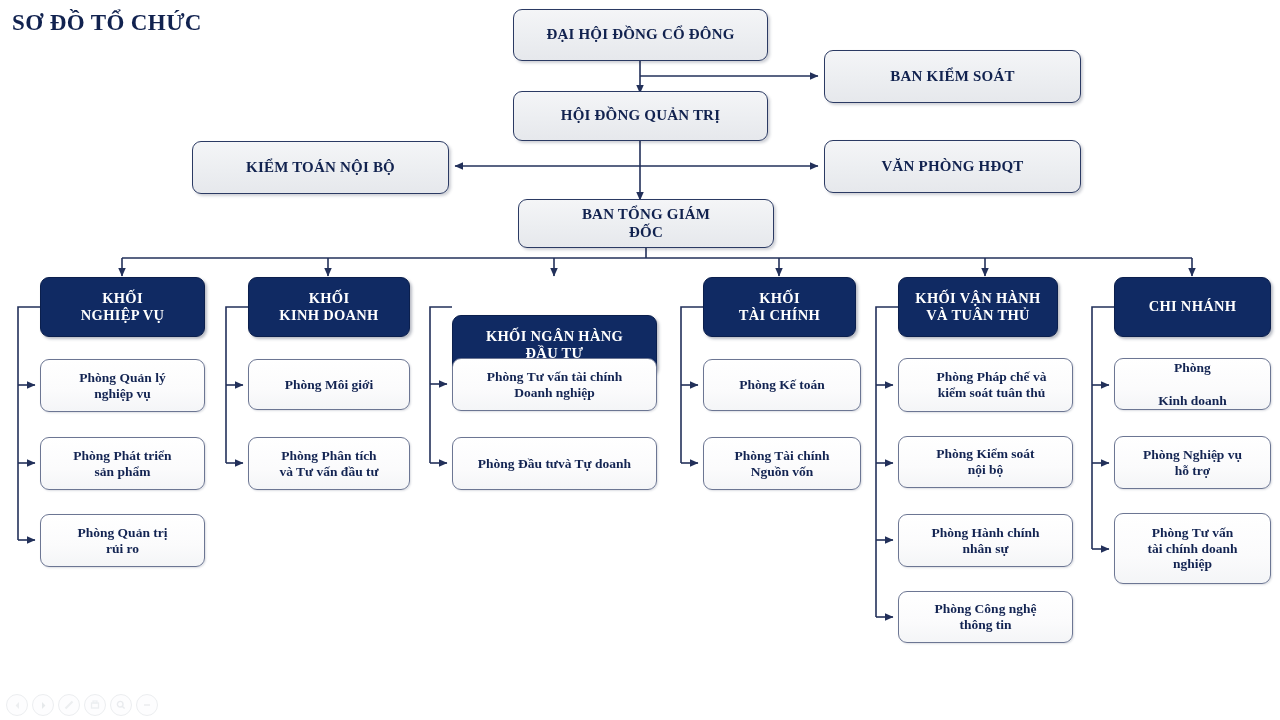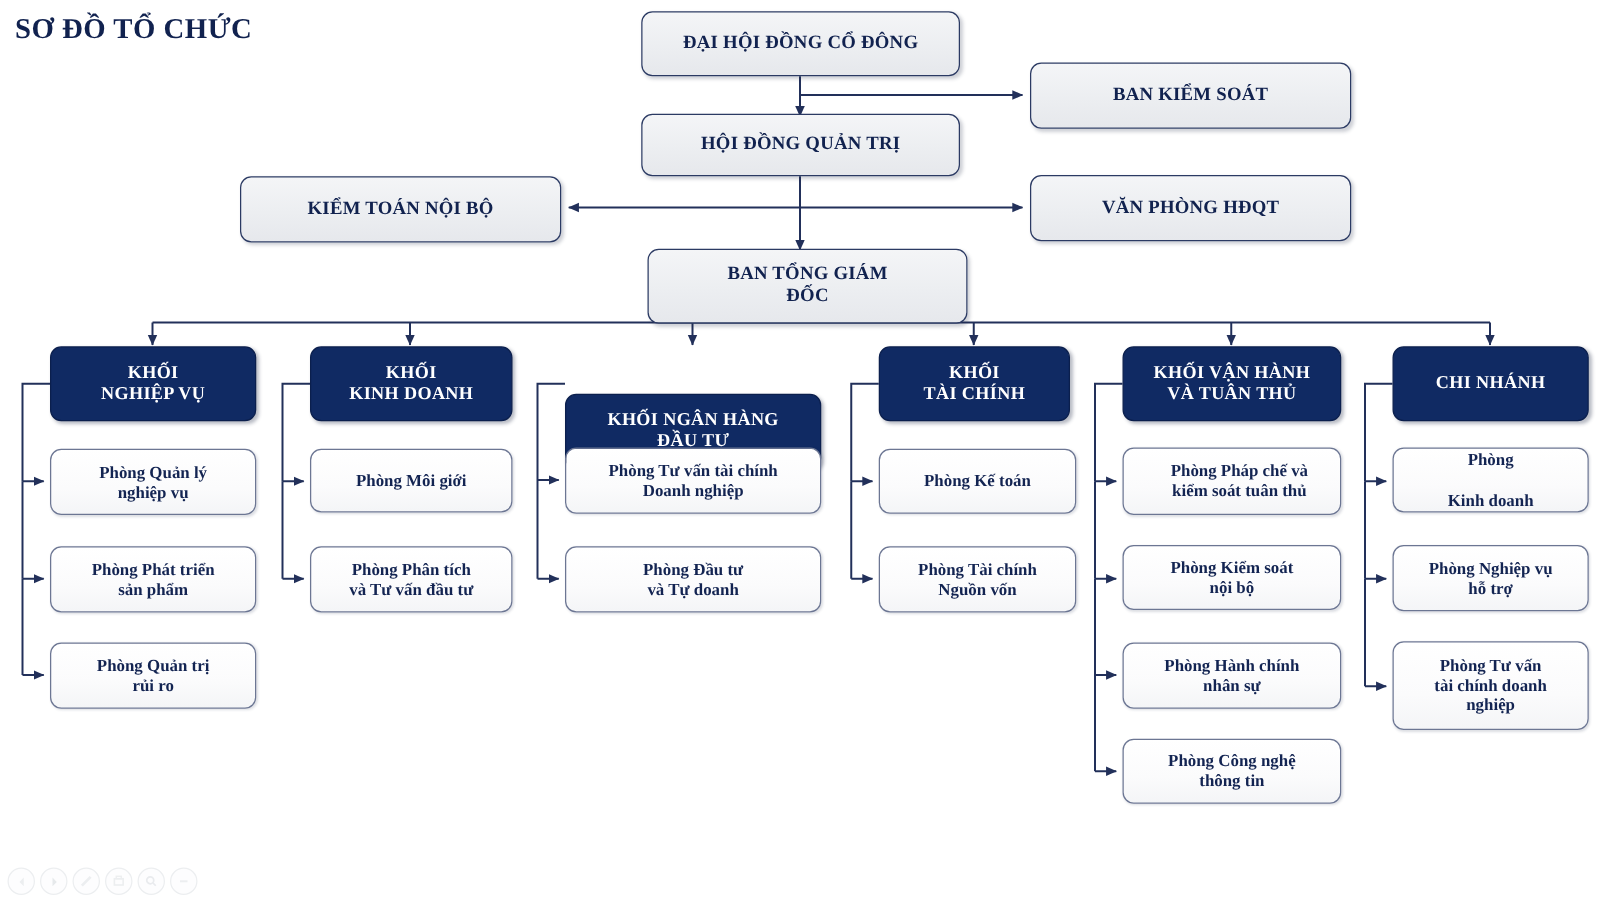--- a/index.html
+++ b/index.html
@@ -194,21 +194,21 @@
   </div>
 
   <div class="node top" style="left:192px; top:141px; width:257px; height:53px;">
     <span>KIỂM TOÁN NỘI BỘ</span>
   </div>
 
   <div class="node top" style="left:824px; top:140px; width:257px; height:53px;">
     <span>VĂN PHÒNG HĐQT</span>
   </div>
 
-  <div class="node top" style="left:518px; top:199px; width:256px; height:60px; flex-direction:column;">
+  <div class="node top" style="left:518px; top:199px; width:256px; height:49px; flex-direction:column;">
     <span>BAN TỔNG GIÁM</span>
     <span>ĐỐC</span>
   </div>
 
   <div id="divisions-layer">
       <div class="node division" style="left: 40px; top: 277px; width: 165px; height: 60px; flex-direction: column;">
         <span>KHỐI</span>
         <span>NGHIỆP VỤ</span>
       </div>
       <div class="node dept" style="left: 40px; top: 359px; width: 165px; height: 53px; flex-direction: column;">
@@ -235,36 +235,36 @@
         <span>và Tư vấn đầu tư</span>
       </div>
       <div class="node division" style="left: 452px; top: 277px; width: 205px; height: 60px; flex-direction: column; margin-top: 38px;">
         <span>KHỐI NGÂN HÀNG</span>
         <span>ĐẦU TƯ</span>
       </div>
       <div class="node dept" style="left: 452px; top: 358px; width: 205px; height: 53px; flex-direction: column;">
         <span>Phòng Tư vấn tài chính</span>
         <span>Doanh nghiệp</span>
       </div>
-      <div class="node dept" style="left: 452px; top: 437px; width: 205px; height: 53px; flex-direction: column;">
+      <div class="node dept" style="left: 452px; top: 437px; width: 205px; height: 53px; flex-direction: row;">
         <span>Phòng Đầu tư</span>
         <span>và Tự doanh</span>
       </div>
       <div class="node division" style="left: 703px; top: 277px; width: 153px; height: 60px; flex-direction: column;">
         <span>KHỐI</span>
         <span>TÀI CHÍNH</span>
       </div>
       <div class="node dept" style="left: 703px; top: 359px; width: 158px; height: 52px; flex-direction: column;">
         <span>Phòng Kế toán</span>
       </div>
       <div class="node dept" style="left: 703px; top: 437px; width: 158px; height: 53px; flex-direction: column;">
         <span>Phòng Tài chính</span>
         <span>Nguồn vốn</span>
       </div>
-      <div class="node division" style="left: 898px; top: 277px; width: 175px; height: 60px; flex-direction: column;">
+      <div class="node division" style="left: 898px; top: 277px; width: 160px; height: 60px; flex-direction: column;">
         <span>KHỐI VẬN HÀNH</span>
         <span>VÀ TUÂN THỦ</span>
       </div>
       <div class="node dept" style="left: 898px; top: 358px; width: 175px; height: 54px; flex-direction: column; padding-left: 12px;">
         <span>Phòng Pháp chế và</span>
         <span>kiểm soát tuân thủ</span>
       </div>
       <div class="node dept" style="left: 898px; top: 436px; width: 175px; height: 52px; flex-direction: column;">
         <span>Phòng Kiểm soát</span>
         <span>nội bộ</span>

